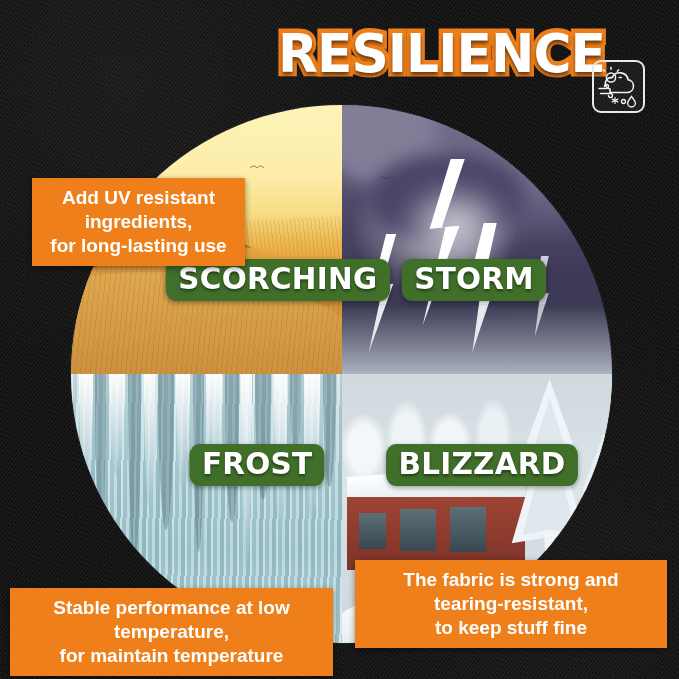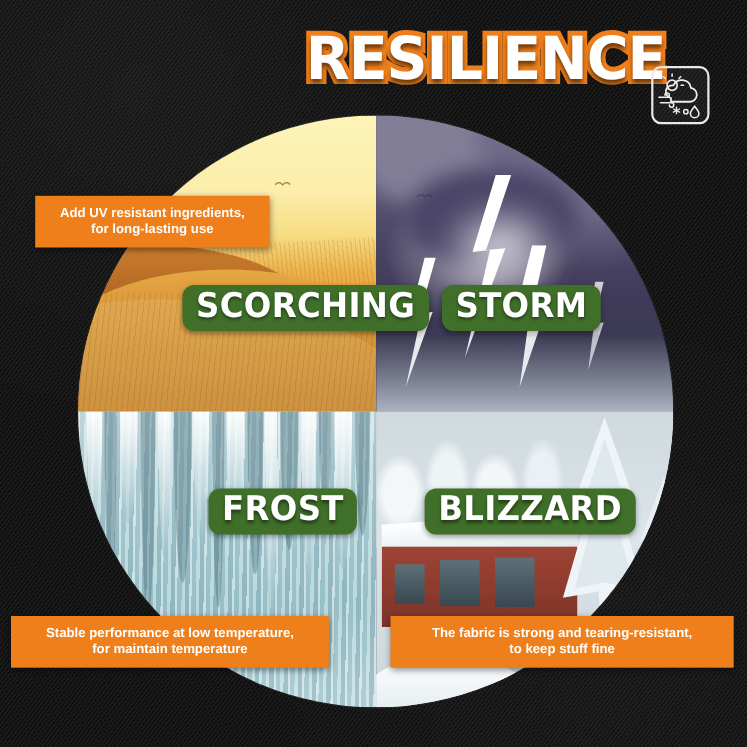--- a/index.html
+++ b/index.html
@@ -175,32 +175,32 @@
     box-shadow:0 2px 5px rgba(0,0,0,.35);
     text-shadow:0 2px 3px rgba(0,0,0,.45);
     transform:scaleX(.95);
   }
 
   
   .callout{
     position:absolute;
     background:#ef7f1a;
     color:#ffffff;
-    font-size:12px;
+    font-size:19px;
     font-weight:bold;
     line-height:1.25;
     text-align:center;
     padding:8px 11px 9px 11px;
     white-space:pre-line;
     box-shadow:0 2px 6px rgba(0,0,0,.45);
     font-family:"Liberation Sans", sans-serif;
   }
   #callout-tl{ left:32px;  top:178px; width:213px; }
   #callout-tr{ left:388px; top:173px; width:265px; }
-  #callout-bl{ left:10px;  top:560px; width:289px; }
+  #callout-bl{ left:10px;  top:588px; width:323px; }
   #callout-br{ left:355px; top:560px; width:312px; }
 </style>
 </head>
 <body>
 
 <div id="poster">
 
   <div id="header">
 
 

